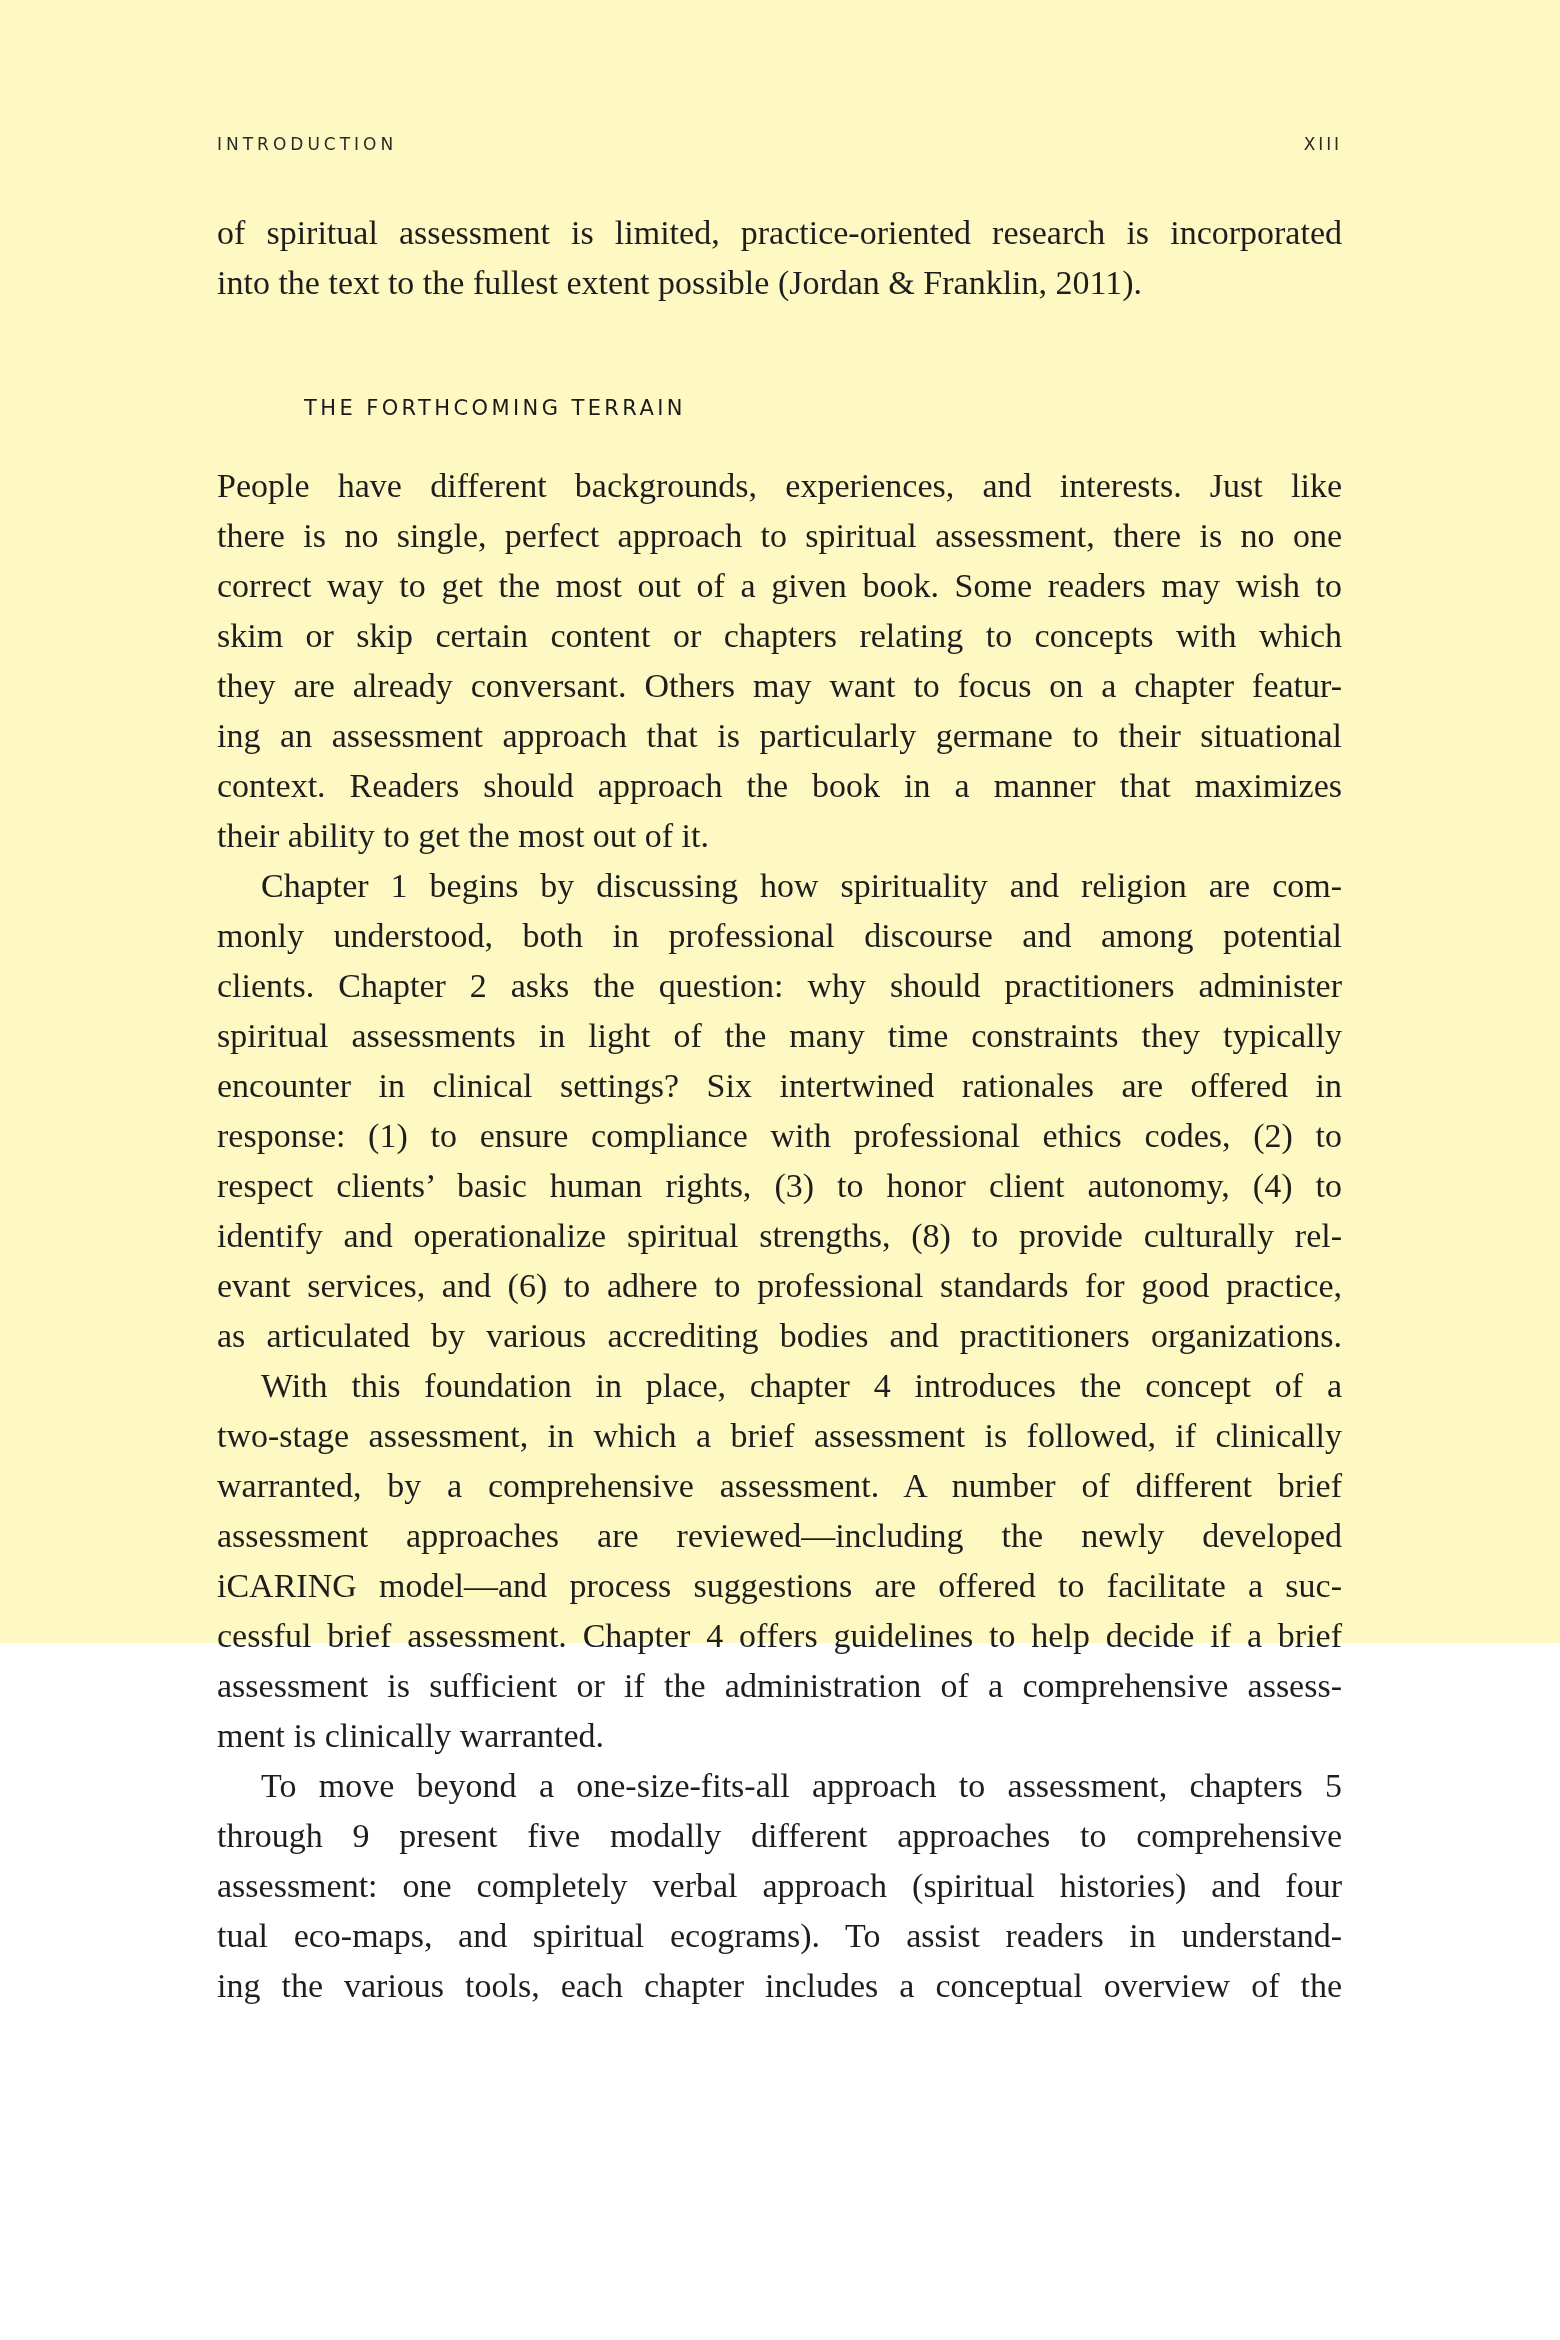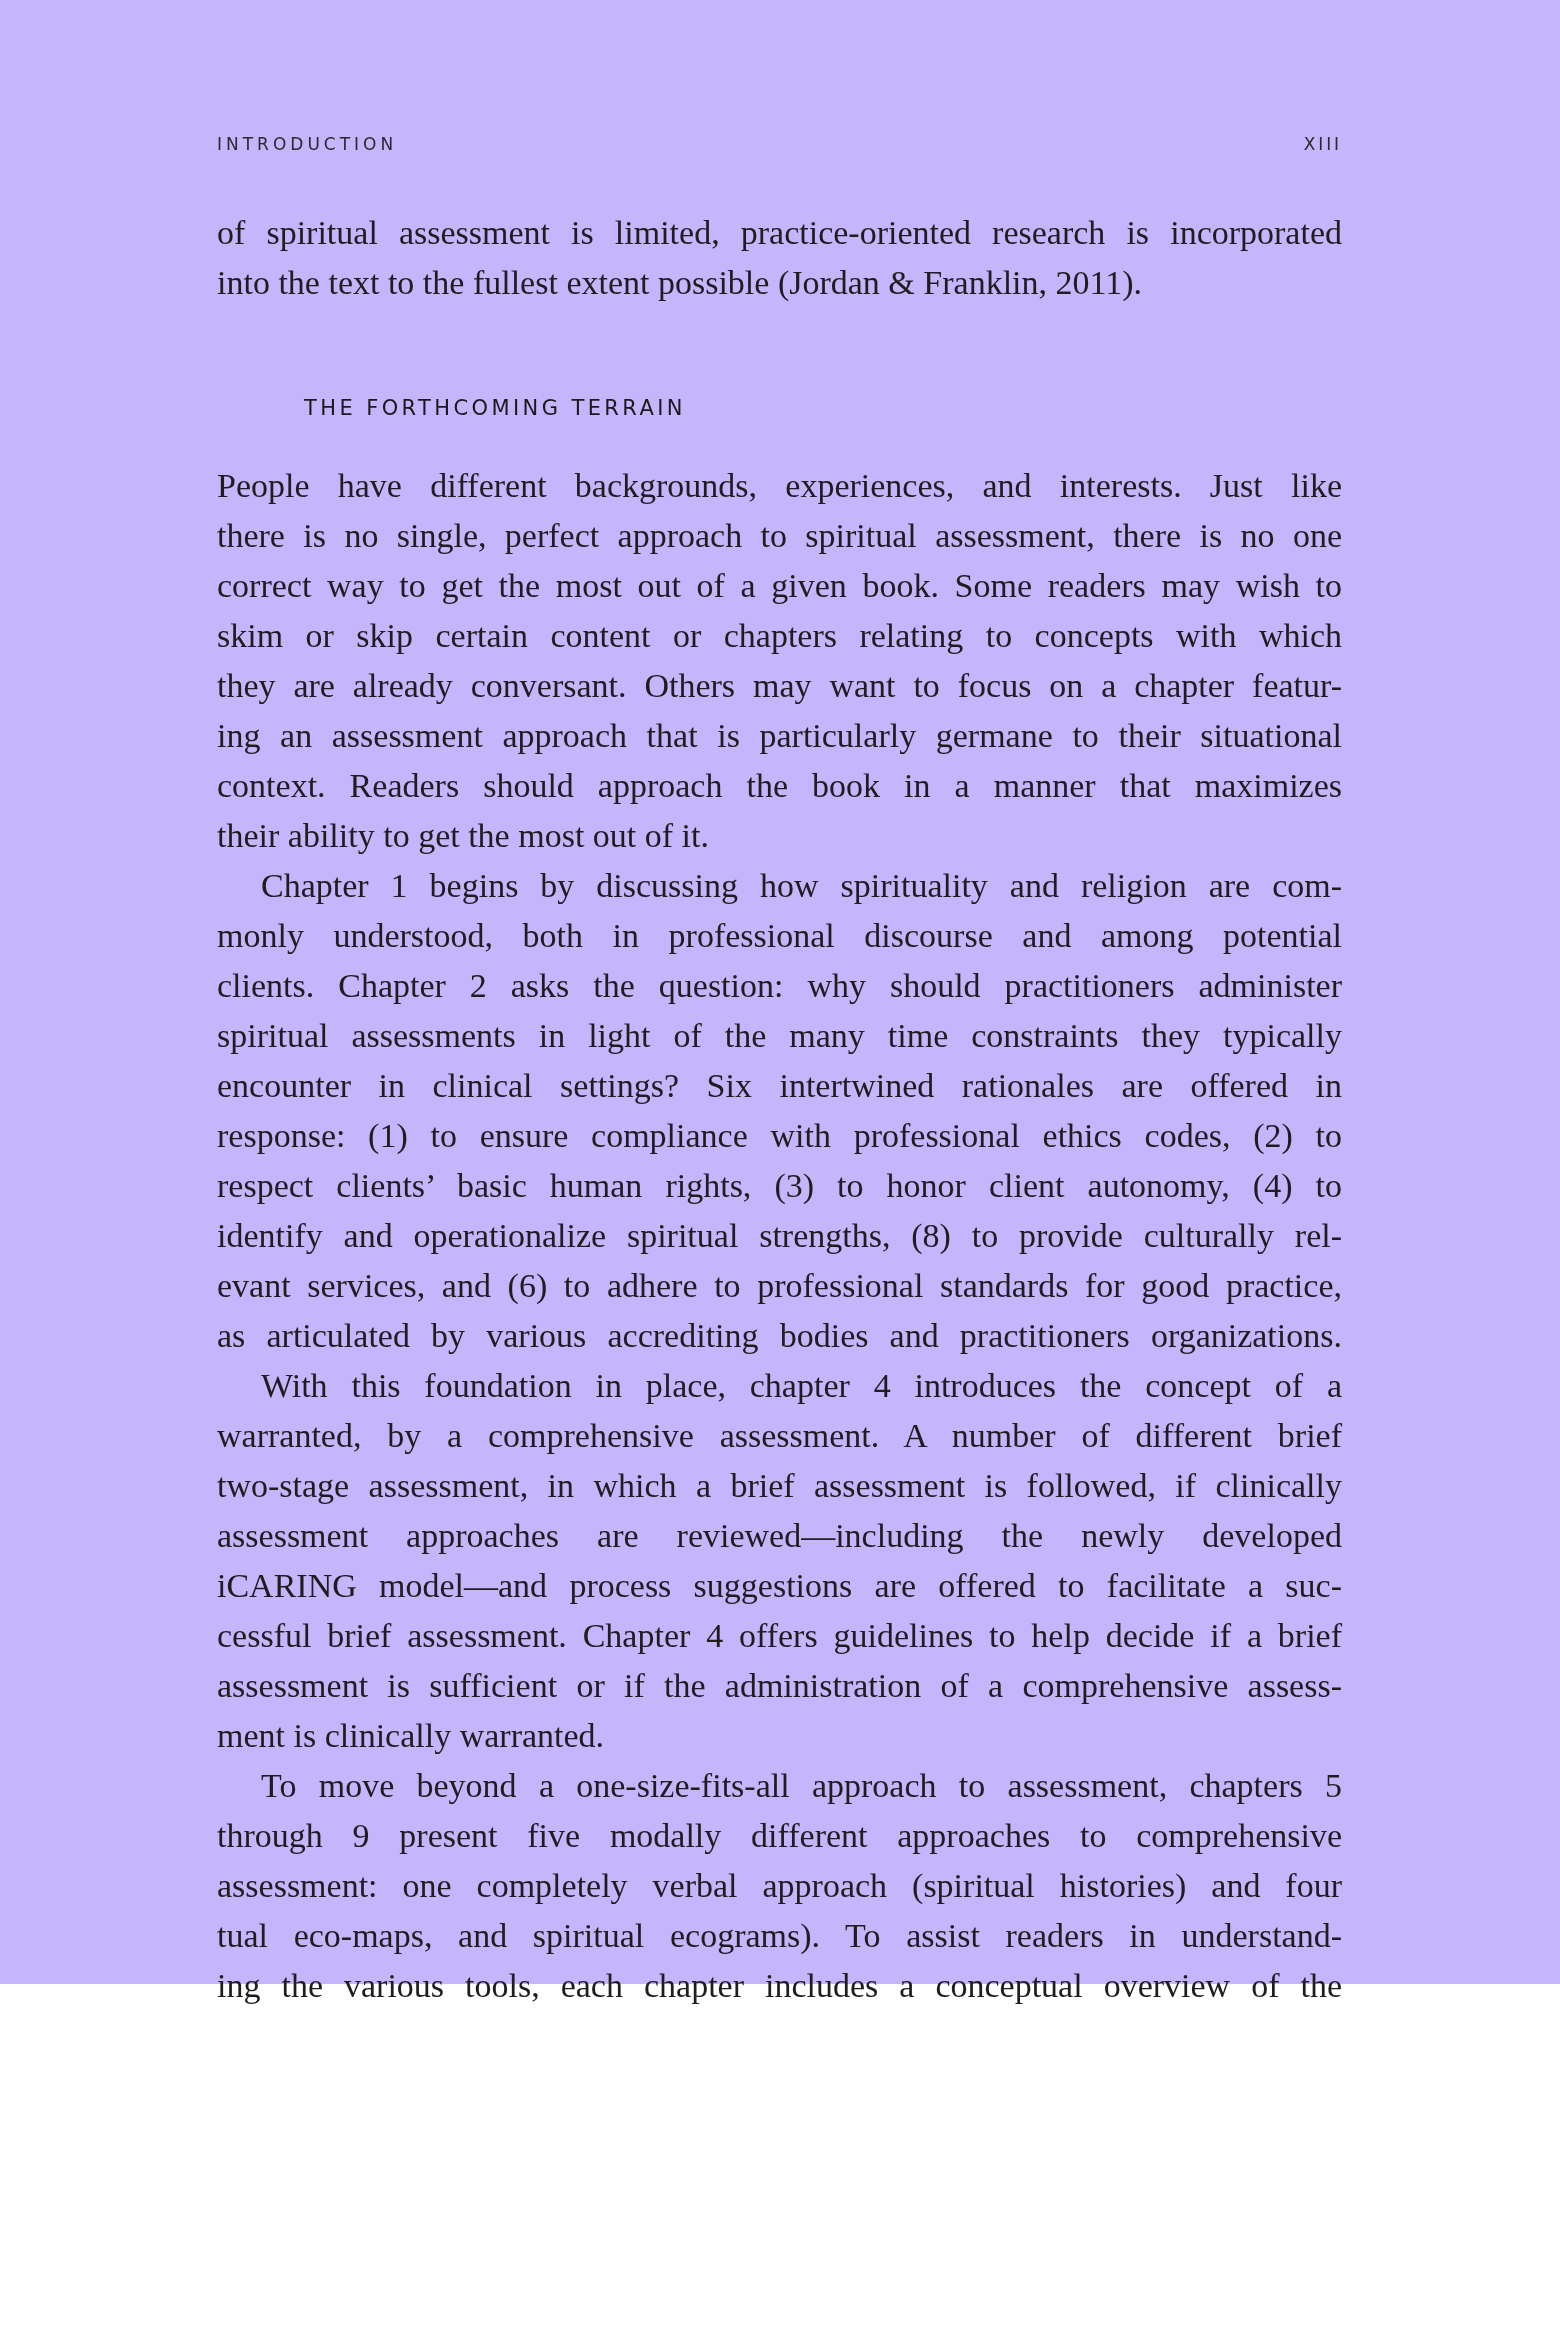--- a/index.html
+++ b/index.html
@@ -1,17 +1,17 @@
 <!DOCTYPE html>
 <html><head>
 <meta charset="utf-8">
 <style>
   html, body { margin: 0; padding: 0; background: #ffffff; }
   body { width: 1561px; height: 2341px; position: relative; overflow: hidden; }
-  .page { position: absolute; left: 0; top: 0; width: 1561px; height: 1984px; background: #c4b5fd; }
+  .page { position: absolute; left: 0; top: 0; width: 1561px; height: 1643px; background: #fef9c3; }
   .running-head {
     position: absolute; top: 134px; left: 217px; width: 1125px; height: 25px;
     font-family: "DejaVu Sans", sans-serif; font-size: 17px; letter-spacing: 4px;
     color: #2a2a2a; text-transform: uppercase;
   }
   .running-head .left { position: absolute; left: 0; top: 0; }
   .running-head .right { position: absolute; right: 0; top: 0; letter-spacing: 2.9px; }
   .text-block { position: absolute; left: 217px; width: 1125px; }
   .line {
     display: block; height: 50px; line-height: 50px; white-space: nowrap;
@@ -63,22 +63,22 @@
       <span class="line">spiritual assessments in light of the many time constraints they typically</span>
       <span class="line">encounter in clinical settings? Six intertwined rationales are offered in</span>
       <span class="line">response: (1) to ensure compliance with professional ethics codes, (2) to</span>
       <span class="line">respect clients’ basic human rights, (3) to honor client autonomy, (4) to</span>
       <span class="line">identify and operationalize spiritual strengths, (8) to provide culturally rel-</span>
       <span class="line">evant services, and (6) to adhere to professional standards for good practice,</span>
       <span class="line">as articulated by various accrediting bodies and practitioners organizations.</span>
     </div>
     <div>
       <span class="line indent">With this foundation in place, chapter 4 introduces the concept of a</span>
+      <span class="line">two-stage assessment, in which a brief assessment is followed, if clinically</span>
       <span class="line">warranted, by a comprehensive assessment. A number of different brief</span>
-      <span class="line">two-stage assessment, in which a brief assessment is followed, if clinically</span>
       <span class="line">assessment approaches are reviewed—including the newly developed</span>
       <span class="line">iCARING model—and process suggestions are offered to facilitate a suc-</span>
       <span class="line">cessful brief assessment. Chapter 4 offers guidelines to help decide if a brief</span>
       <span class="line">assessment is sufficient or if the administration of a comprehensive assess-</span>
       <span class="line last">ment is clinically warranted.</span>
     </div>
     <div>
       <span class="line indent">To move beyond a one-size-fits-all approach to assessment, chapters 5</span>
       <span class="line">through 9 present five modally different approaches to comprehensive</span>
       <span class="line">assessment: one completely verbal approach (spiritual histories) and four</span>

